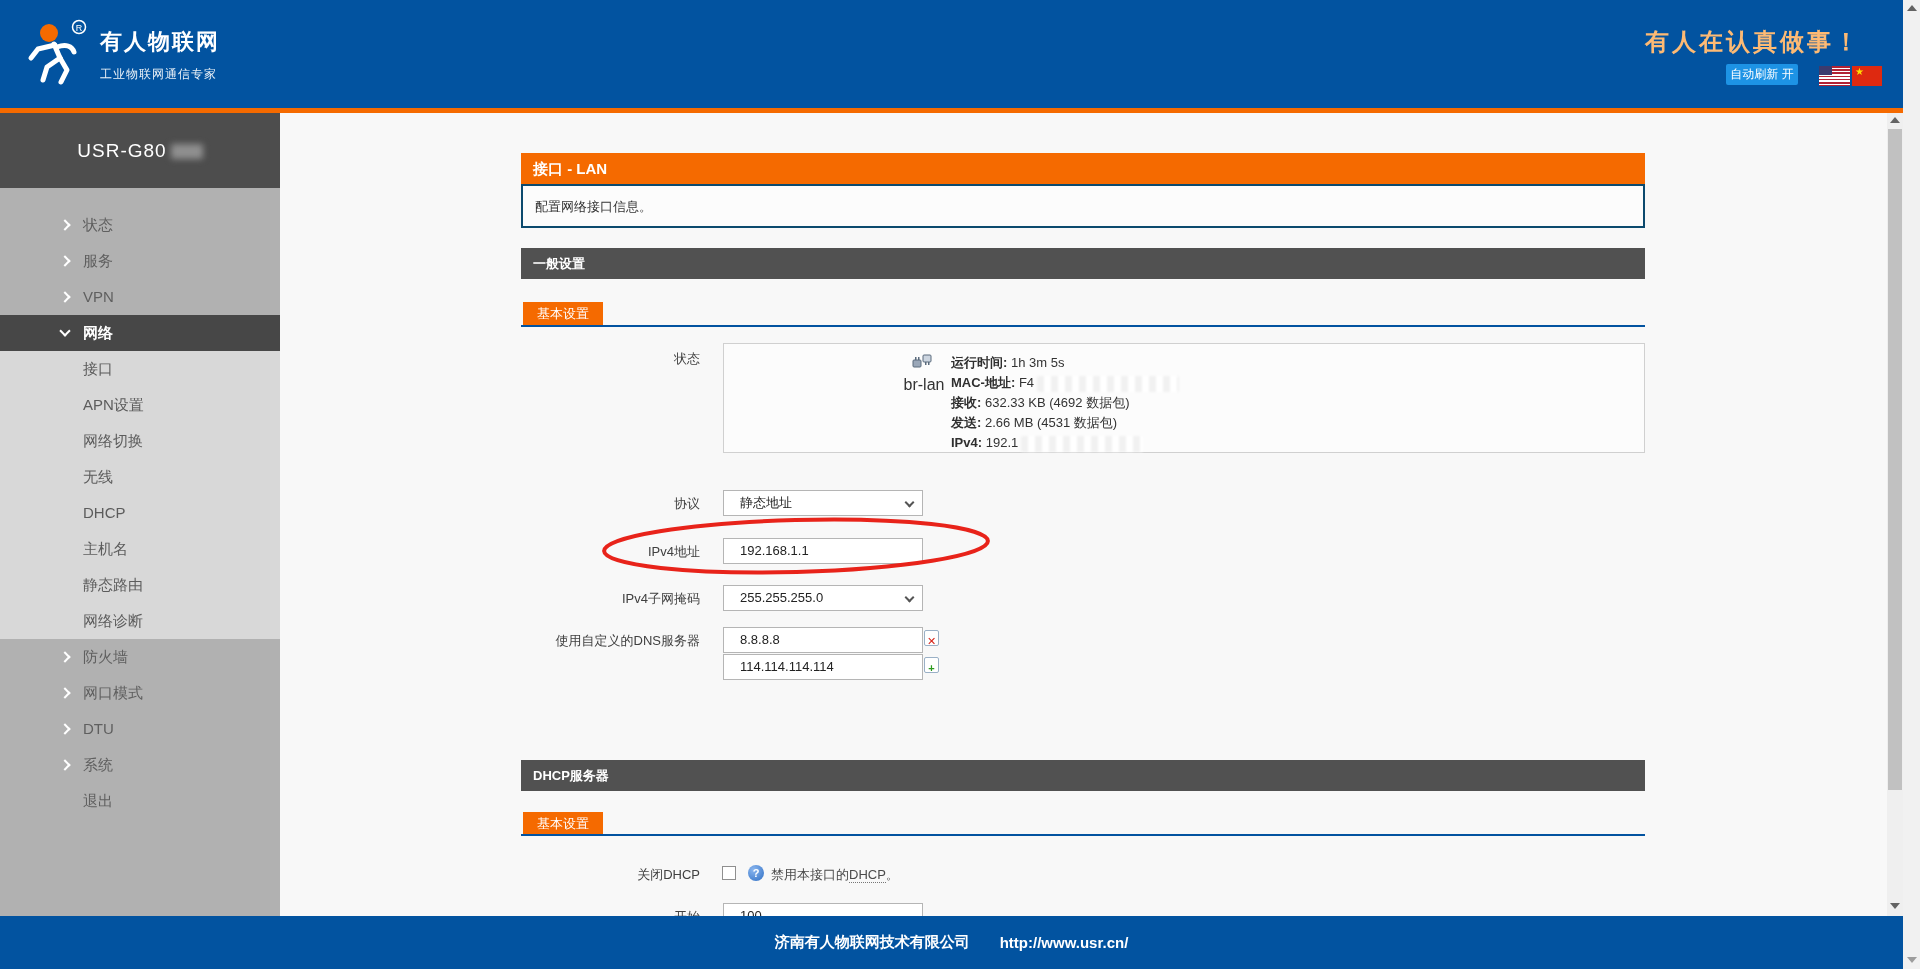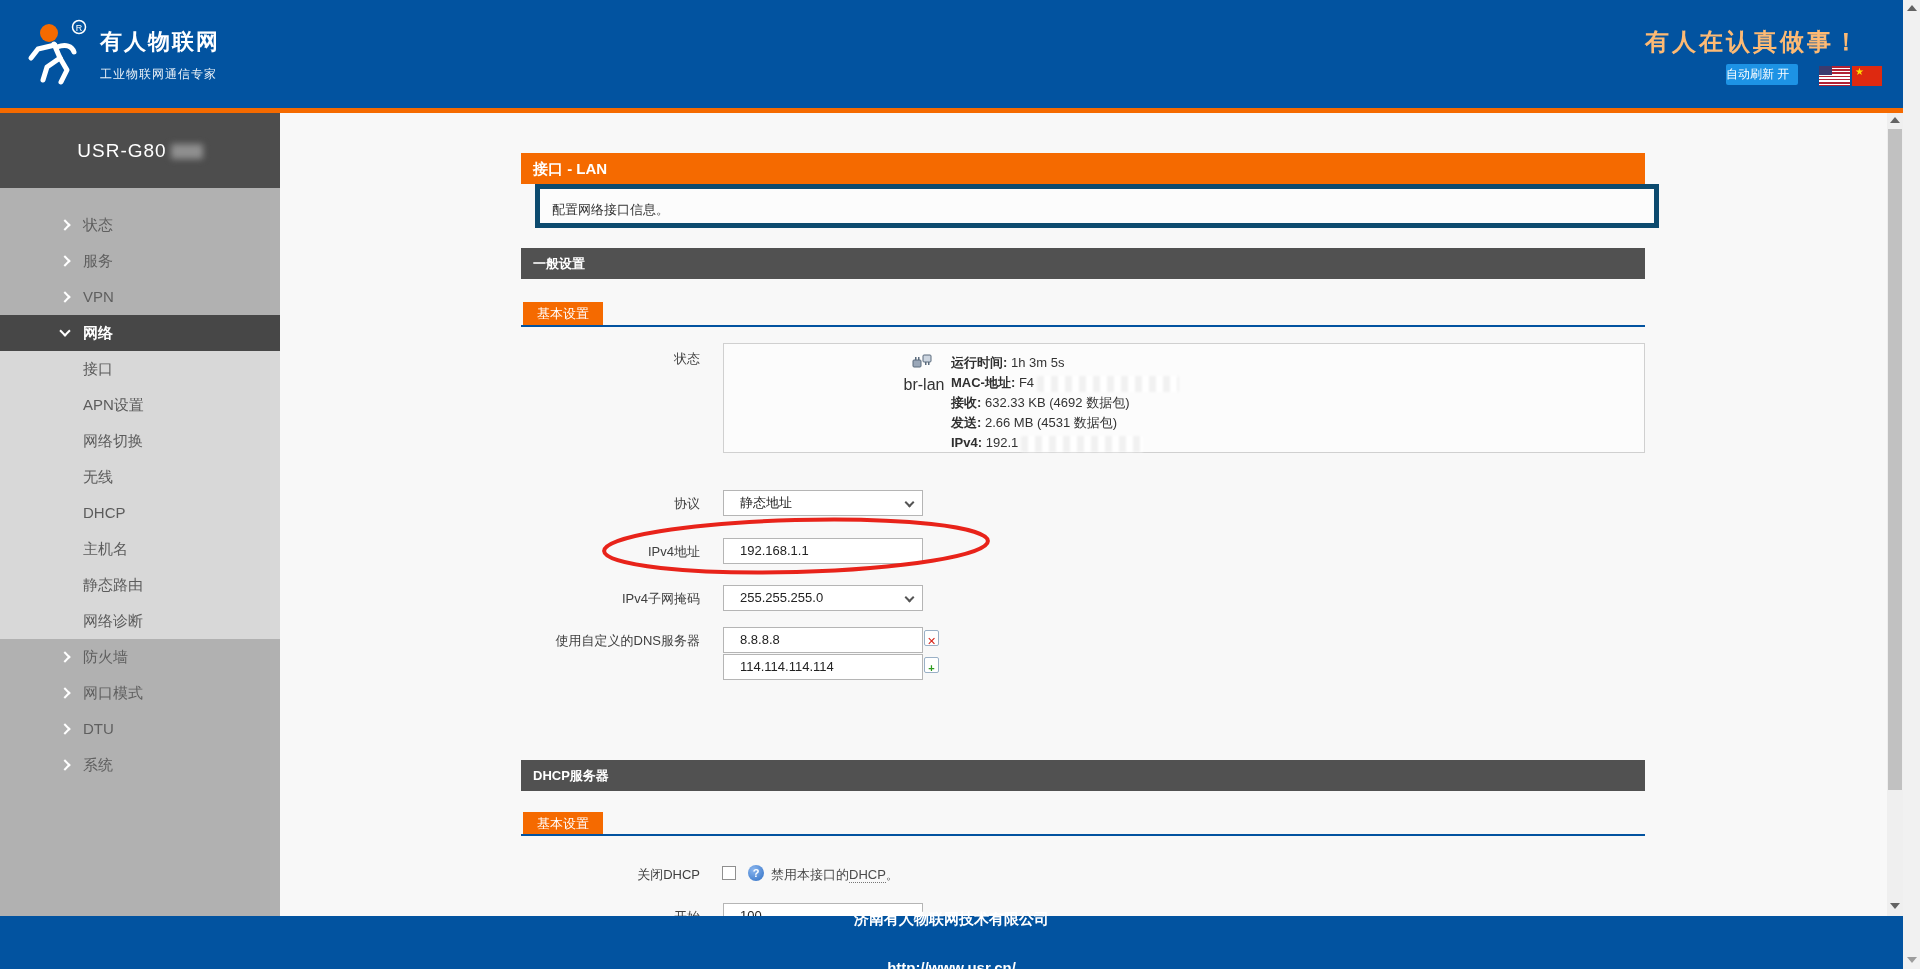--- a/index.html
+++ b/index.html
@@ -7,21 +7,21 @@
     font-family:"Liberation Sans","DejaVu Sans",sans-serif; }
 
   
   .top-header { position:absolute; left:0; top:0; width:1903px; height:108px; background:#0253a0; }
   .logo { position:absolute; left:22px; top:18px; width:68px; height:72px; }
   .brand { position:absolute; left:100px; top:27px; color:#fff; }
   .brand-title { font-size:22px; font-weight:bold; letter-spacing:2px; }
   .brand-sub { margin-top:9px; font-size:12px; letter-spacing:1px; color:rgba(255,255,255,.92); }
   .slogan { position:absolute; right:42px; top:26px; color:#fdba74; font-size:24px; font-weight:bold; letter-spacing:3px; }
   .refresh-btn { position:absolute; left:1726px; top:64px; width:72px; height:21px; background:#1d93e5;
-    color:#fff; font-size:12px; text-align:left; line-height:21px; border-radius:2px; cursor:pointer; }
+    color:#fff; font-size:12px; text-align:center; line-height:21px; border-radius:2px; cursor:pointer; }
   .flag { position:absolute; top:66px; height:20px; }
   .flag-us { left:1819px; width:31px; background:repeating-linear-gradient(#b22234 0 1.6px,#fff 1.6px 3.2px); }
   .flag-us .canton { position:absolute; left:0; top:0; width:13px; height:9px; background:#3c3b6e; }
   .flag-cn { left:1852px; width:30px; background:#de2910; }
   .flag-cn .star { position:absolute; left:3px; top:1px; color:#ffde00; font-size:10px; line-height:10px; }
 
   .orange-strip { position:absolute; left:0; top:108px; width:1903px; height:5px; background:#f56a00; }
 
   
   .sidebar { position:absolute; left:0; top:113px; width:280px; height:803px; background:#b1b1b1; }
@@ -39,22 +39,22 @@
     border-top:2px solid #fff; border-right:2px solid #fff; }
   .chev.right { transform:rotate(45deg); }
   .chev.down  { top:12px; transform:rotate(135deg); }
 
   
   .main { position:absolute; left:280px; top:113px; width:1458px; height:803px; background:#f8f8f8; overflow:hidden;border-radius:17px; }
   .content { position:absolute; left:241px; top:0; width:1124px; height:803px; }
 
   .page-bar { position:absolute; left:0; top:40px; width:1124px; height:31px; background:#f56a00;
     color:#fff; font-size:15px; font-weight:bold; line-height:31px; padding-left:12px; }
-  .desc-box { position:absolute; left:14px; top:71px; width:1124px; height:44px; background:#fcfcfc;
-    border:5px solid #0c4a6e; color:#333; font-size:13px; line-height:42px; padding-left:12px; }
+  .desc-box { position:absolute; left:0; top:71px; width:1124px; height:44px; background:#fcfcfc;
+    border:2px solid #0c4a6e; color:#333; font-size:13px; line-height:42px; padding-left:12px; }
   .section-bar { position:absolute; left:0; width:1124px; height:31px; background:#515151;
     color:#fff; font-size:13px; font-weight:bold; line-height:31px; padding-left:12px; }
   .bar-general { top:135px; } .bar-dhcp { top:647px; }
 
   .tab { position:absolute; left:2px; width:80px; height:23px; background:#f56a00; color:#fff;
     font-size:13px; text-align:center; line-height:23px; cursor:pointer; }
   .tab1 { top:189px; } .tab2 { top:699px; }
   .tab-line { position:absolute; left:0; width:1124px; height:2px; background:#0253a0; }
   .line1 { top:212px; } .line2 { top:721px; }
 
@@ -99,21 +99,21 @@
   .inner-scrollbar .thumb { position:absolute; left:1px; top:16px; width:14px; height:661px; background:#c1c1c1; }
   .outer-scrollbar { position:absolute; left:1903px; top:0; width:17px; height:969px; background:#f1f1f1; }
   .arr { position:absolute; left:4px; width:0; height:0; border-left:5px solid transparent; border-right:5px solid transparent; }
   .arr-up { border-bottom:6px solid #636363; }
   .arr-down { border-top:6px solid #636363; }
   .arr-light { border-top-color:#9d9d9d; }
 
   
   .footer { position:absolute; left:0; top:916px; width:1903px; height:53px; background:#0253a0;
     display:flex; align-items:center; justify-content:center; gap:30px;
-    color:#fff; font-size:15px; font-weight:bold;flex-direction:column; }
+    color:#fff; font-size:15px; font-weight:bold; }
   .footer .url { cursor:pointer; }
 </style>
 </head>
 <body>
 
 <div class="top-header">
   <svg class="logo" viewBox="0 0 68 72">
     <circle cx="27" cy="15" r="9" fill="#f56a00"></circle>
     <g fill="none" stroke="#fff" stroke-width="5" stroke-linecap="round" stroke-linejoin="round">
       <path d="M32 26 L38 40"></path>
@@ -193,20 +193,23 @@
       <span class="lbl">网口模式</span>
     </div>
   <div class="side-item" style="top:598px">
       <span class="chev right"></span>
       <span class="lbl">DTU</span>
     </div>
   <div class="side-item" style="top:634px">
       <span class="chev right"></span>
       <span class="lbl">系统</span>
     </div>
+  <div class="side-item" style="top:670px">
+      <span class="lbl">退出</span>
+    </div>
 </div>
 
 <div class="main">
   <div class="content">
 
     <div class="page-bar">接口 - LAN</div>
     <div class="desc-box">配置网络接口信息。</div>
 
     <div class="section-bar bar-general">一般设置</div>
     <div class="tab tab1">基本设置</div>

